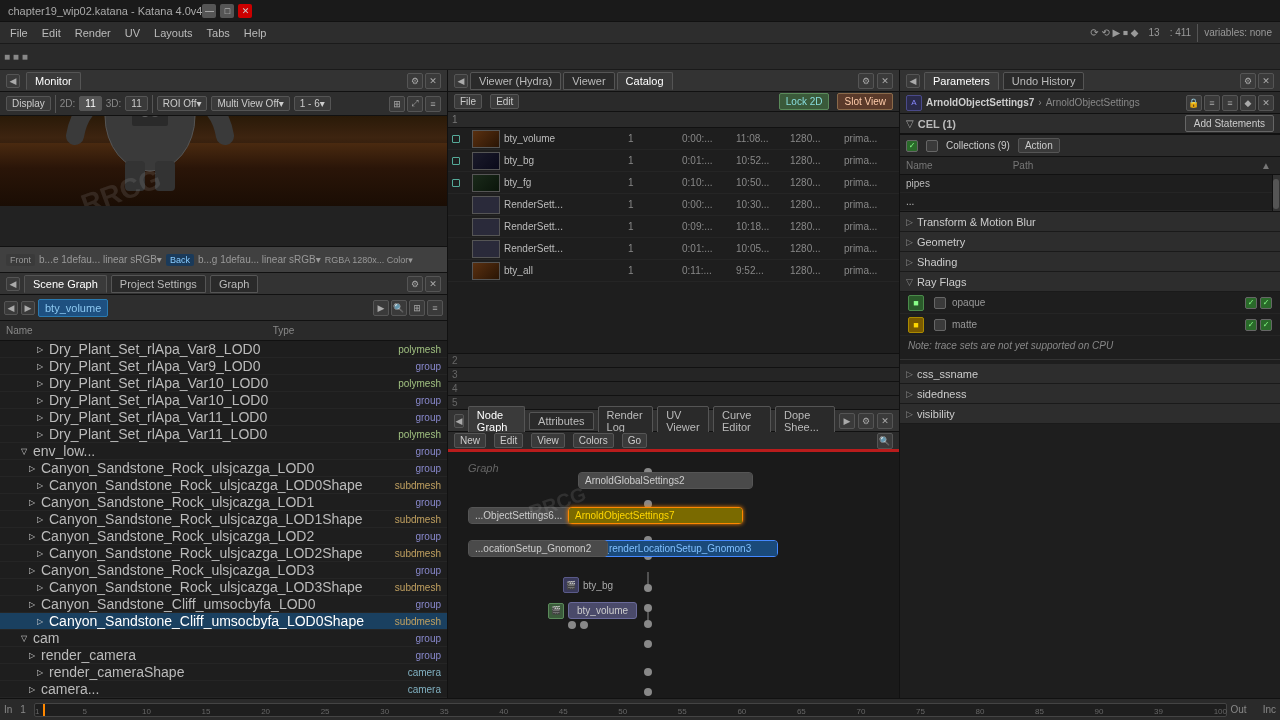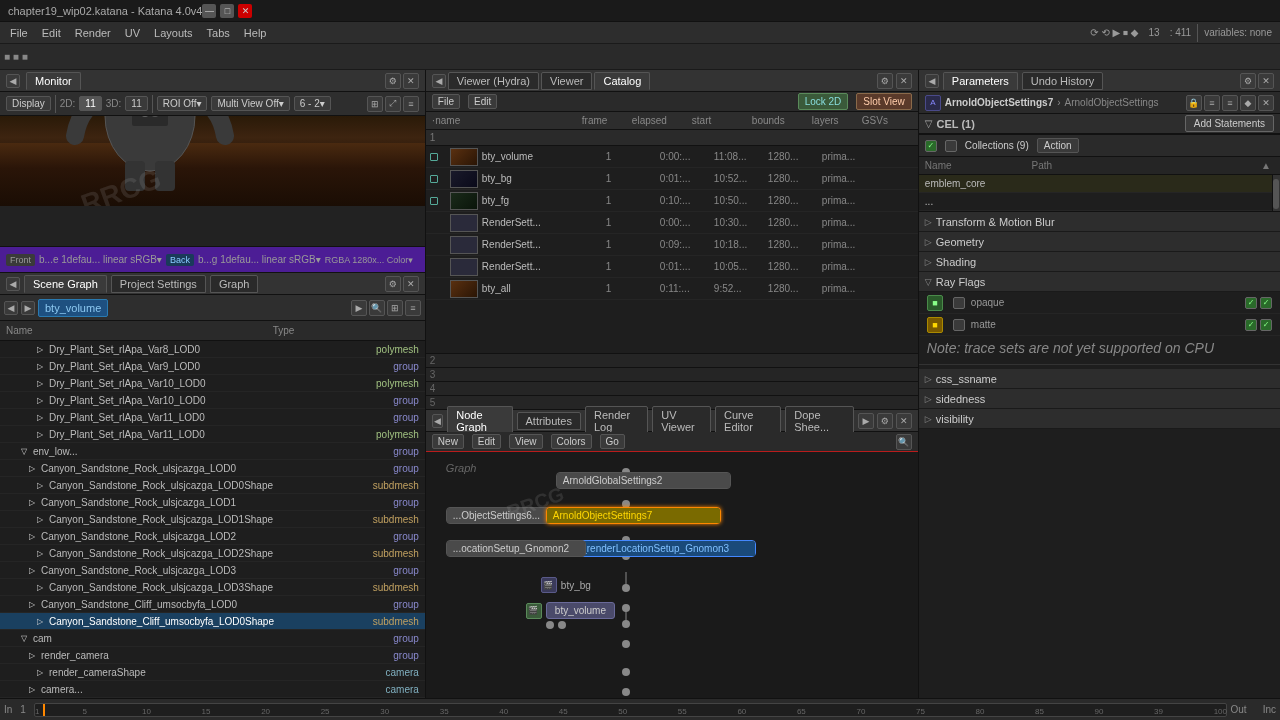--- a/index.html
+++ b/index.html
@@ -141,21 +141,21 @@
     }
     
     #render-image {
       width: 100%;
       height: 100%;
       background: linear-gradient(160deg, #3d2a0e 0%, #1a0f05 30%, #2a1a08 50%, #0d0805 80%);
       position: relative;
     }
     #monitor-bottom {
       height: 26px;
-      background: #4c1d95;
+      background: #404040;
       display: flex;
       align-items: center;
       padding: 0 6px;
       gap: 8px;
       font-size: 10px;
       color: #999;
       border-top: 1px solid #111;
       margin-top: 40px;
     }
     .bottom-info { display: flex; align-items: center; gap: 4px; }
@@ -220,21 +220,21 @@
     .sg-row.selected { background: #1a4060; }
     .sg-indent { display: inline-block; }
     .sg-icon {
       width: 12px; height: 12px;
       margin-right: 3px;
       display: inline-flex;
       align-items: center;
       justify-content: center;
       font-size: 8px;
     }
-    .sg-name { flex: 1; font-size: 10px; color: #bbb; }
+    .sg-name { flex: 1; font-size: 14px; color: #bbb; }
     .sg-type { width: 70px; font-size: 10px; color: #888; text-align: right; padding-right: 4px; }
     .type-polymesh { color: #a0c080; }
     .type-group { color: #8888cc; }
     .type-subdmesh { color: #c0a060; }
     .type-camera { color: #80b0c0; }
 
     
     #middle-panel {
       flex: 1;
       display: flex;
@@ -329,21 +329,21 @@
       border-bottom: 1px solid #111;
       gap: 4px;
     }
     #nodegraph-toolbar {
       height: 20px;
       background: #2a2a2a;
       display: flex;
       align-items: center;
       padding: 0 6px;
       gap: 8px;
-      border-bottom: 1px solid #b91c1c;
+      border-bottom: 3px solid #b91c1c;
       font-size: 10px;
       color: #999;
     }
     #nodegraph-canvas {
       flex: 1;
       position: relative;
       overflow: hidden;
       background: #1a1a1a;
     }
     
@@ -497,21 +497,21 @@
       width: 12px; height: 12px;
       background: #3a3a3a; border: 1px solid #666;
       border-radius: 2px; display: flex;
       align-items: center; justify-content: center;
       font-size: 8px; cursor: pointer;
     }
     .param-checkbox.checked { background: #2a6a2a; color: #8f8; }
 
     .note-text {
       padding: 4px 8px;
-      font-size: 14px;
+      font-size: 10px;
       color: #888;
       font-style: italic;
     }
 
     
     #timeline {
       height: 22px;
       background: #2a2a2a;
       display: flex;
       align-items: center;
@@ -672,21 +672,21 @@
       <div id="monitor-toolbar">
         <span class="monitor-btn">Display</span>
         <span class="toolbar-sep"></span>
         <span style="font-size:10px;color:#888;">2D:</span>
         <span class="monitor-btn active">11</span>
         <span style="font-size:10px;color:#888;">3D:</span>
         <span class="monitor-btn">11</span>
         <span class="toolbar-sep"></span>
         <span class="monitor-btn">ROI Off▾</span>
         <span class="monitor-btn">Multi View Off▾</span>
-        <span class="monitor-btn">6 - 2▾</span>
+        <span class="monitor-btn">1 - 6▾</span>
         <div style="margin-left:auto;display:flex;gap:2px;">
           <div class="small-icon-btn">⊞</div>
           <div class="small-icon-btn">⤢</div>
           <div class="small-icon-btn">≡</div>
         </div>
       </div>
       <div id="monitor-viewport">
         <div id="render-image">
 
           <div style="position:absolute;top:0;left:0;right:0;height:60%;background:linear-gradient(180deg,#2a1a08 0%,#3d2410 40%,#1a0d04 100%);"></div>
@@ -898,29 +898,20 @@
           <div class="small-icon-btn">⚙</div>
           <div class="small-icon-btn">✕</div>
         </div>
       </div>
       <div id="viewer-toolbar">
         <span class="monitor-btn">File</span>
         <span class="monitor-btn">Edit</span>
         <div style="flex:1"></div>
         <div class="lock2d-btn">Lock 2D</div>
         <div class="slot-view-btn">Slot View</div>
-      </div>
-      <div class="catalog-cols">
-        <span class="col-name">·name</span>
-        <span class="col-frames">frame</span>
-        <span class="col-elapsed">elapsed</span>
-        <span class="col-start">start</span>
-        <span class="col-bounds">bounds</span>
-        <span class="col-layers">layers</span>
-        <span class="col-gsvs">GSVs</span>
       </div>
 
       <div style="height:16px;background:#2a2a2a;display:flex;align-items:center;padding:0 4px;border-bottom:1px solid #111;font-size:10px;color:#777;">
         <span>1</span>
       </div>
 
       <div id="catalog-list">
         <div class="catalog-row">
           <div style="display:flex;align-items:center;gap:2px;width:16px;">
             <div style="width:8px;height:8px;border:1px solid #5a9;border-radius:1px;cursor:pointer;"></div>
@@ -1153,22 +1144,22 @@
           <div class="collections-tab">Action</div>
         </div>
         <div class="collections-cols">
           <span>Name</span>
           <span>Path</span>
           <div style="margin-left:auto;width:16px;height:16px;display:flex;align-items:center;justify-content:center;">▲</div>
         </div>
 
         <div style="display:flex;">
           <div style="flex:1;">
-            <div class="collection-item selected2">
-              <span>emblem_core</span>
+            <div class="collection-item">
+              <span>pipes</span>
             </div>
             <div class="collection-item">
               <span>...</span>
             </div>
           </div>
           <div class="scroll-indicator">
             <div style="width:6px;height:30px;background:#555;border-radius:3px;margin:4px 0 0 0;"></div>
           </div>
         </div>
       </div>

